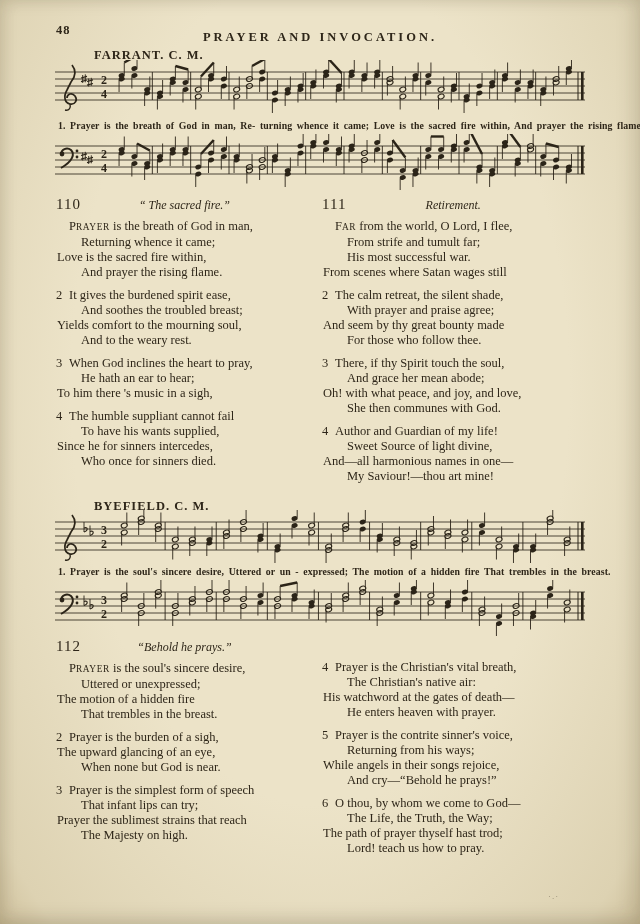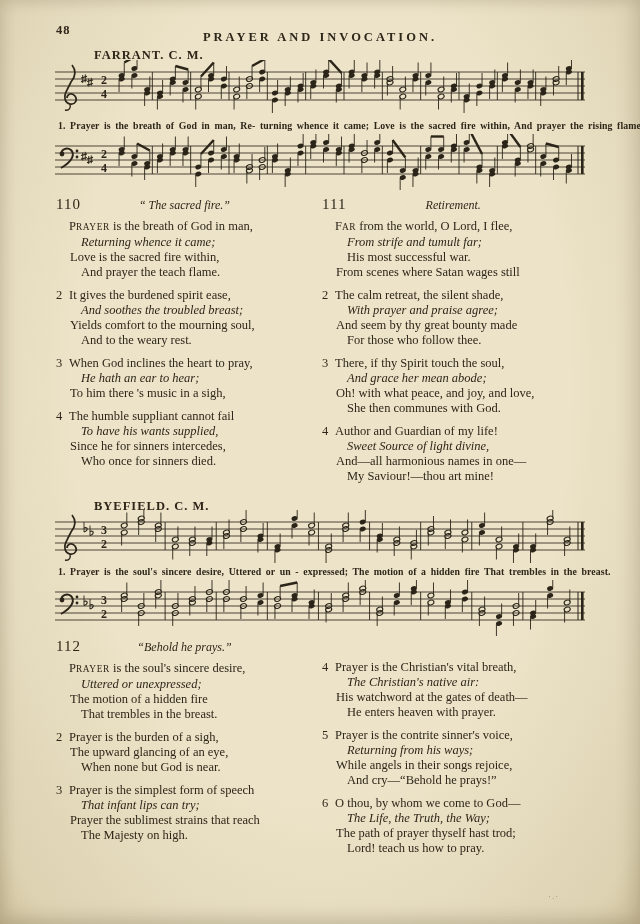--- a/index.html
+++ b/index.html
@@ -23,22 +23,22 @@
     left:58px;width:524px;text-align:center;
     font-size:9.8px;font-weight:bold;letter-spacing:0.1px;word-spacing:2px;white-space:nowrap;
   }
   .hymn-col{width:256px;}
   .hymn-header{display:flex;align-items:baseline;margin-bottom:6px;justify-content:center;}
   .hymn-number{font-size:15px;letter-spacing:1px;}
   .hymn-title{flex:1;text-align:center;font-style:italic;font-size:12px;padding-right:24px;}
   .verse{position:relative;margin-bottom:8px;font-size:12.5px;line-height:15px;}
   .vnum{position:absolute;left:0;top:0;}
   .line.m0{margin-left:13px;}
-  .line.m1{margin-left:25px;font-style:italic;}
-  .line.m2{margin-left:14px;}
+  .line.m1{margin-left:25px;}
+  .line.m2{margin-left:1px;}
   .line.m3{margin-left:25px;}
   .sc{text-transform:uppercase;font-size:0.75em;letter-spacing:0.6px;}
   .printer-mark{left:548px;top:891px;font-size:9px;opacity:0.45;letter-spacing:1px;}
 </style>
 </head>
 <body>
 
 <div class="page">
 
   <span class="abs page-num">48</span>
@@ -417,21 +417,21 @@
   <div class="abs hymn-col" style="left:56px;top:196px;">
     <div class="hymn-header">
       <span class="hymn-number">110</span>
       <span class="hymn-title">“ The sacred fire.”</span>
     </div>
     <div class="verses" id="verses-110">
         <div class="verse">
           <div class="line m0">P<span class="sc">rayer</span> is the breath of God in man,</div>
           <div class="line m1">Returning whence it came;</div>
           <div class="line m2">Love is the sacred fire within,</div>
-          <div class="line m3">And prayer the teach flame.</div>
+          <div class="line m3">And prayer the rising flame.</div>
         </div>
         <div class="verse">
           <span class="vnum">2</span>
           <div class="line m0">It gives the burdened spirit ease,</div>
           <div class="line m1">And soothes the troubled breast;</div>
           <div class="line m2">Yields comfort to the mourning soul,</div>
           <div class="line m3">And to the weary rest.</div>
         </div>
         <div class="verse">
           <span class="vnum">3</span>

